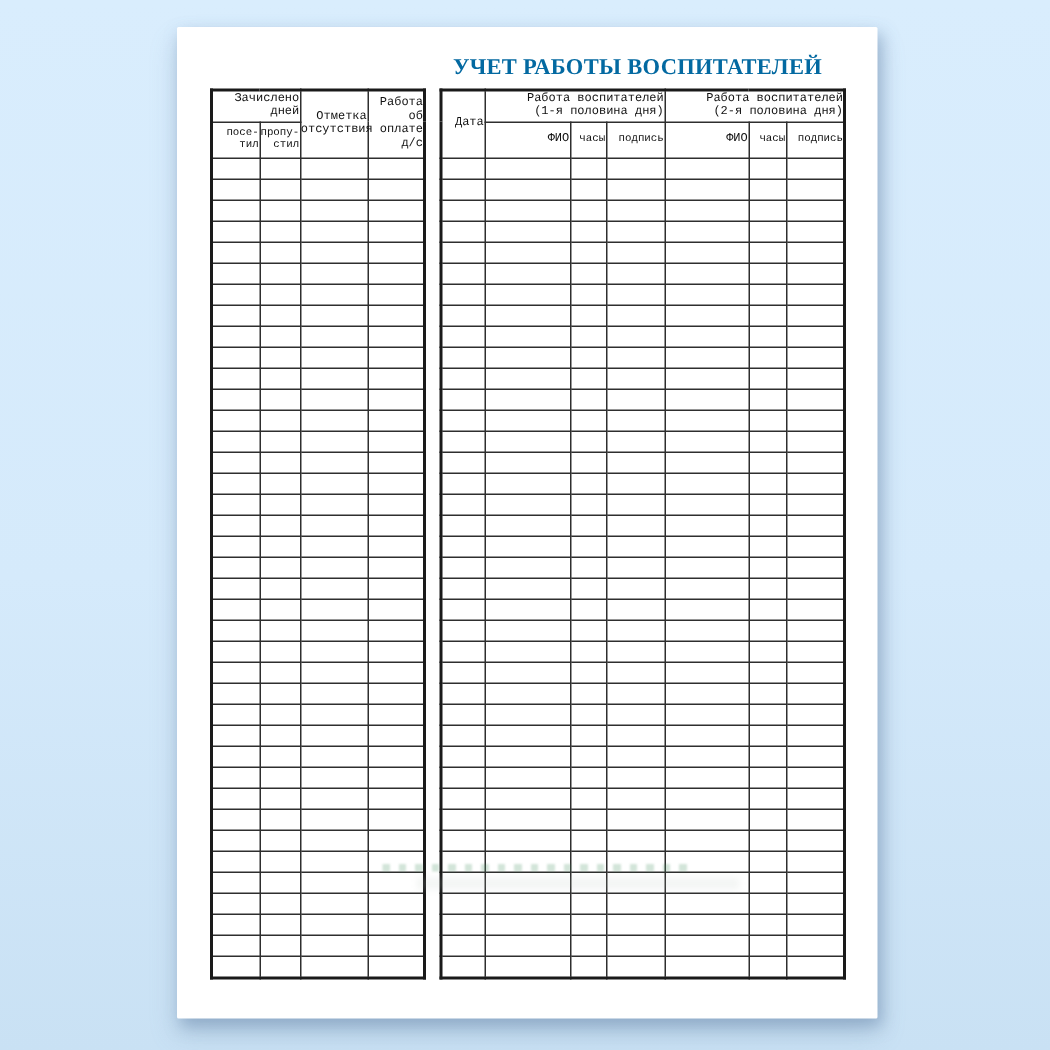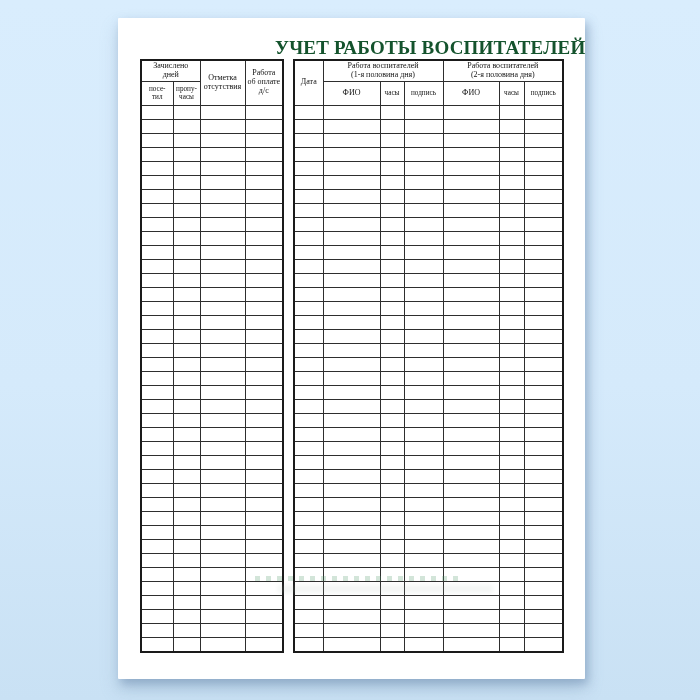--- a/index.html
+++ b/index.html
@@ -8,31 +8,31 @@
     background:linear-gradient(180deg,#d9edfd 0%,#d5eafb 55%,#c9e1f4 100%);
     font-family:"Liberation Serif","DejaVu Serif",serif;
   }
   .sheet{
     position:absolute;left:118px;top:18px;width:467px;height:661px;
     background:#ffffff;border-radius:1px;
     box-shadow:3px 5px 10px rgba(110,140,175,.5),0 10px 18px rgba(120,150,180,.30);
   }
   .doc-title{
     position:absolute;left:157px;top:19px;width:300px;
-    font-weight:bold;font-size:19px;
-    letter-spacing:.2px;color:#14532d;white-space:nowrap;
+    text-align:center;font-weight:bold;font-size:15px;
+    letter-spacing:.2px;color:#0369a1;white-space:nowrap;
   }
   table.grid{
     position:absolute;border-collapse:collapse;table-layout:fixed;
     border:2px solid #1a1a1a;background:#fff;
   }
   .grid th,.grid td{border:1px solid #2e2e2e;padding:0;}
   .grid thead th{
     font-weight:normal;font-size:8px;line-height:1.12;color:#111;
-    text-align:center;vertical-align:middle;white-space:pre-line;
+    text-align:right;vertical-align:middle;white-space:pre-line;font-family:Liberation Mono, monospace;
   }
   .grid thead th.sm{font-size:7.2px;}
   .t-left{left:22px;top:41px;width:142px;height:594px;}
   .t-right{left:175px;top:41px;width:269px;height:594px;}
   tr.group-row{height:21px;}
   tr.sub-row{height:24px;}
   tbody tr{height:14px;}
   
   .wm-green{
     position:absolute;left:137px;top:558px;width:208px;height:5px;
@@ -65,21 +65,21 @@
         <th rowspan="2">Отметка
 отсутствия</th>
         <th rowspan="2">Работа
 об оплате
 д/с</th>
       </tr>
       <tr class="sub-row">
         <th class="sm">посе-
 тил</th>
         <th class="sm">пропу-
-часы</th>
+стил</th>
       </tr>
     </thead>
     <tbody>
         <tr>
           <td></td>
           <td></td>
           <td></td>
           <td></td>
         </tr>
         <tr>

